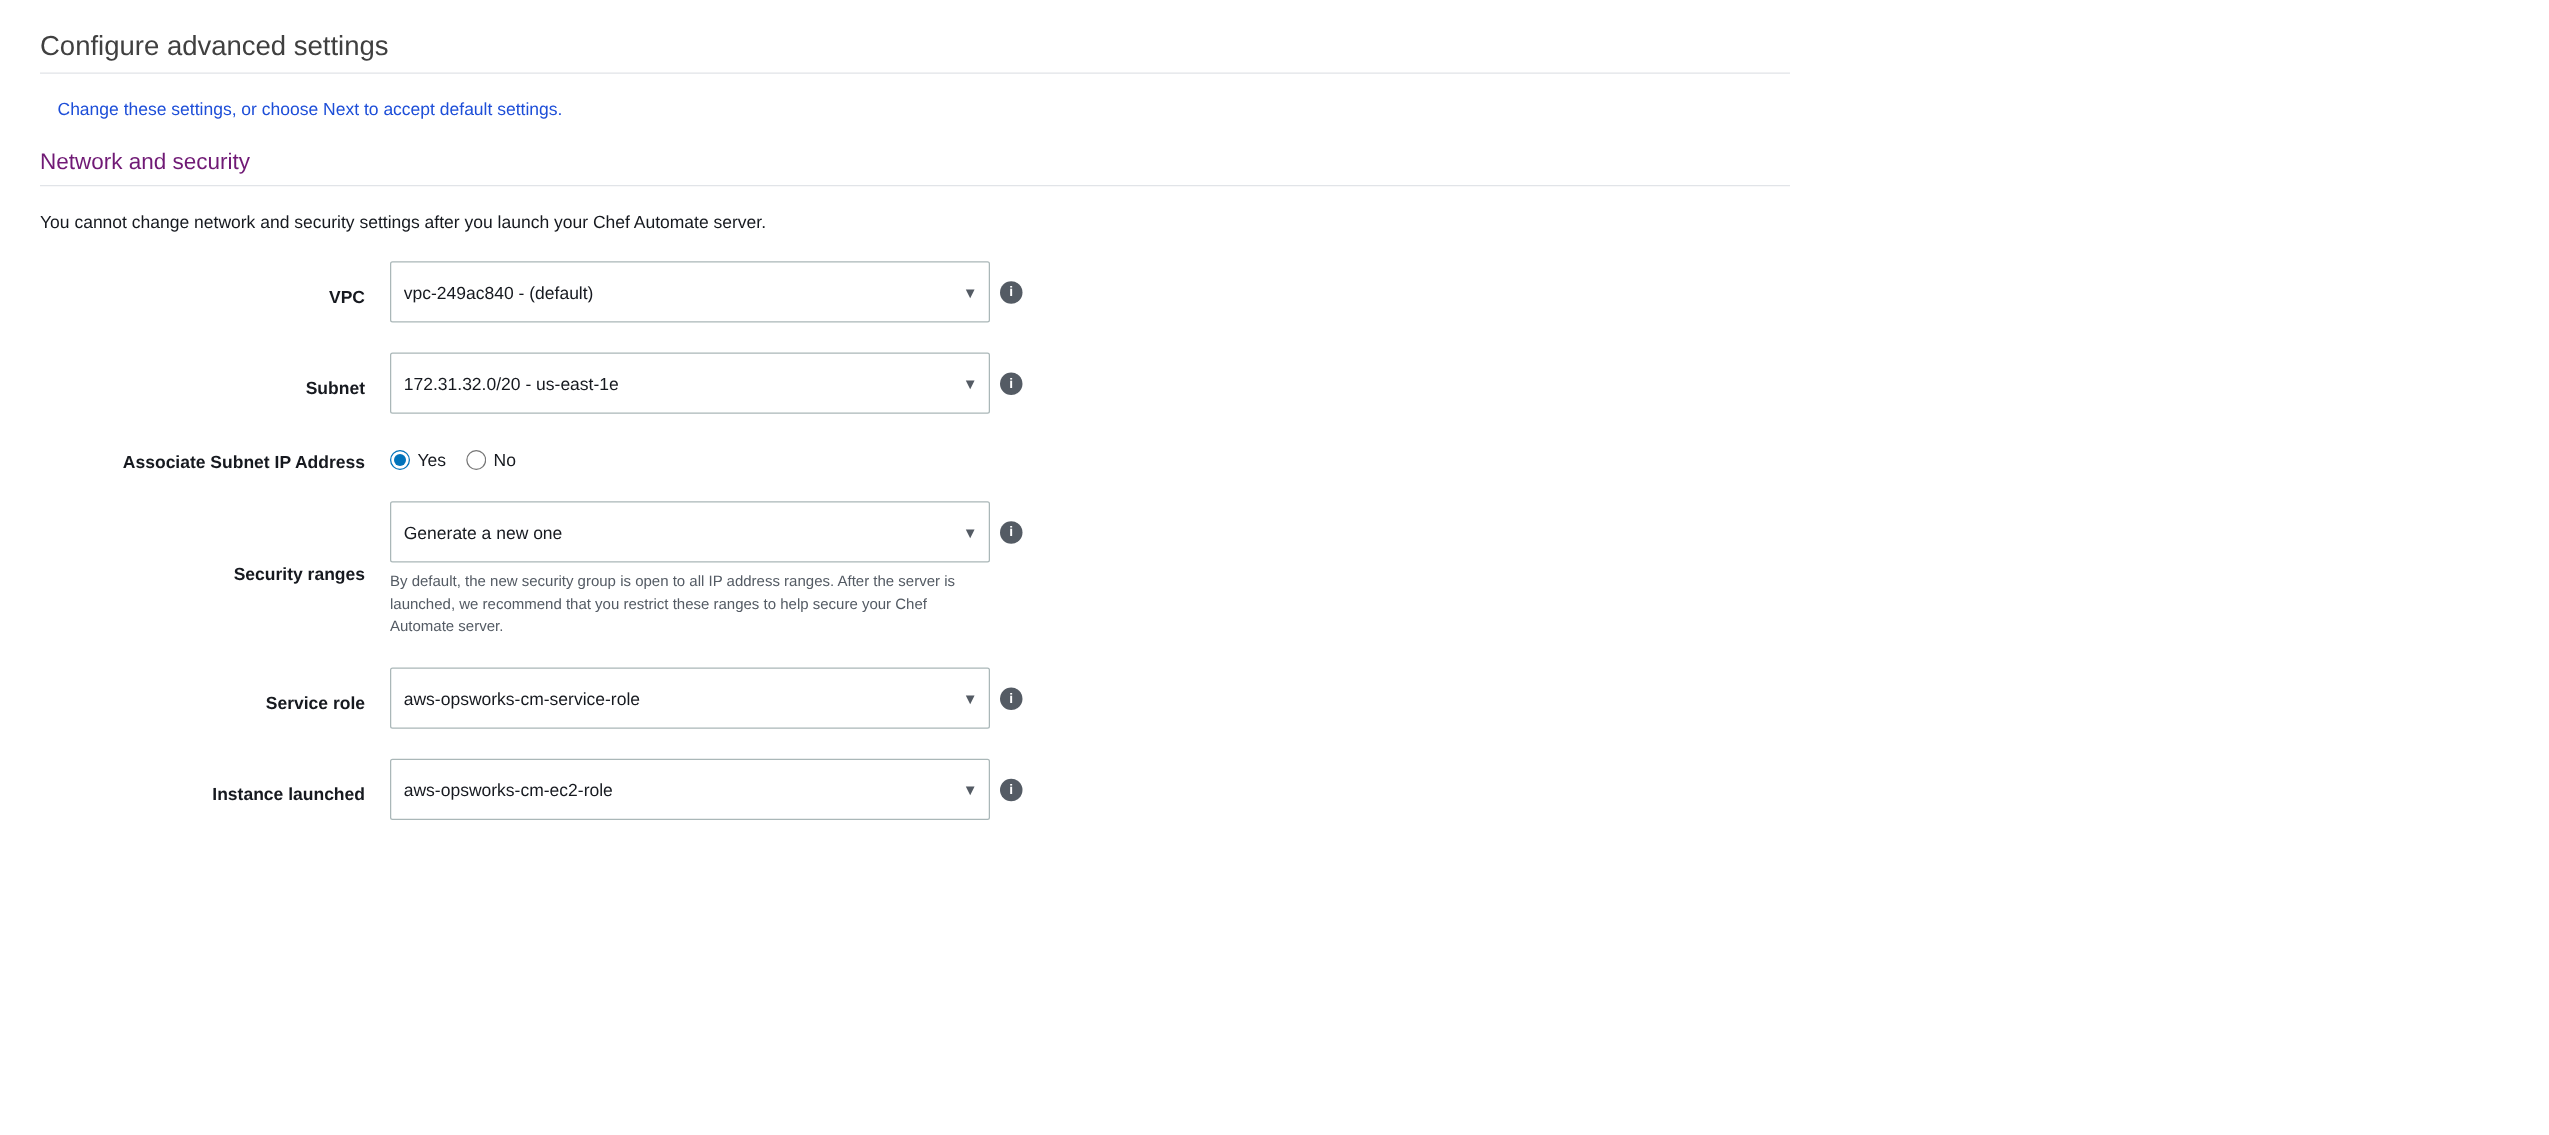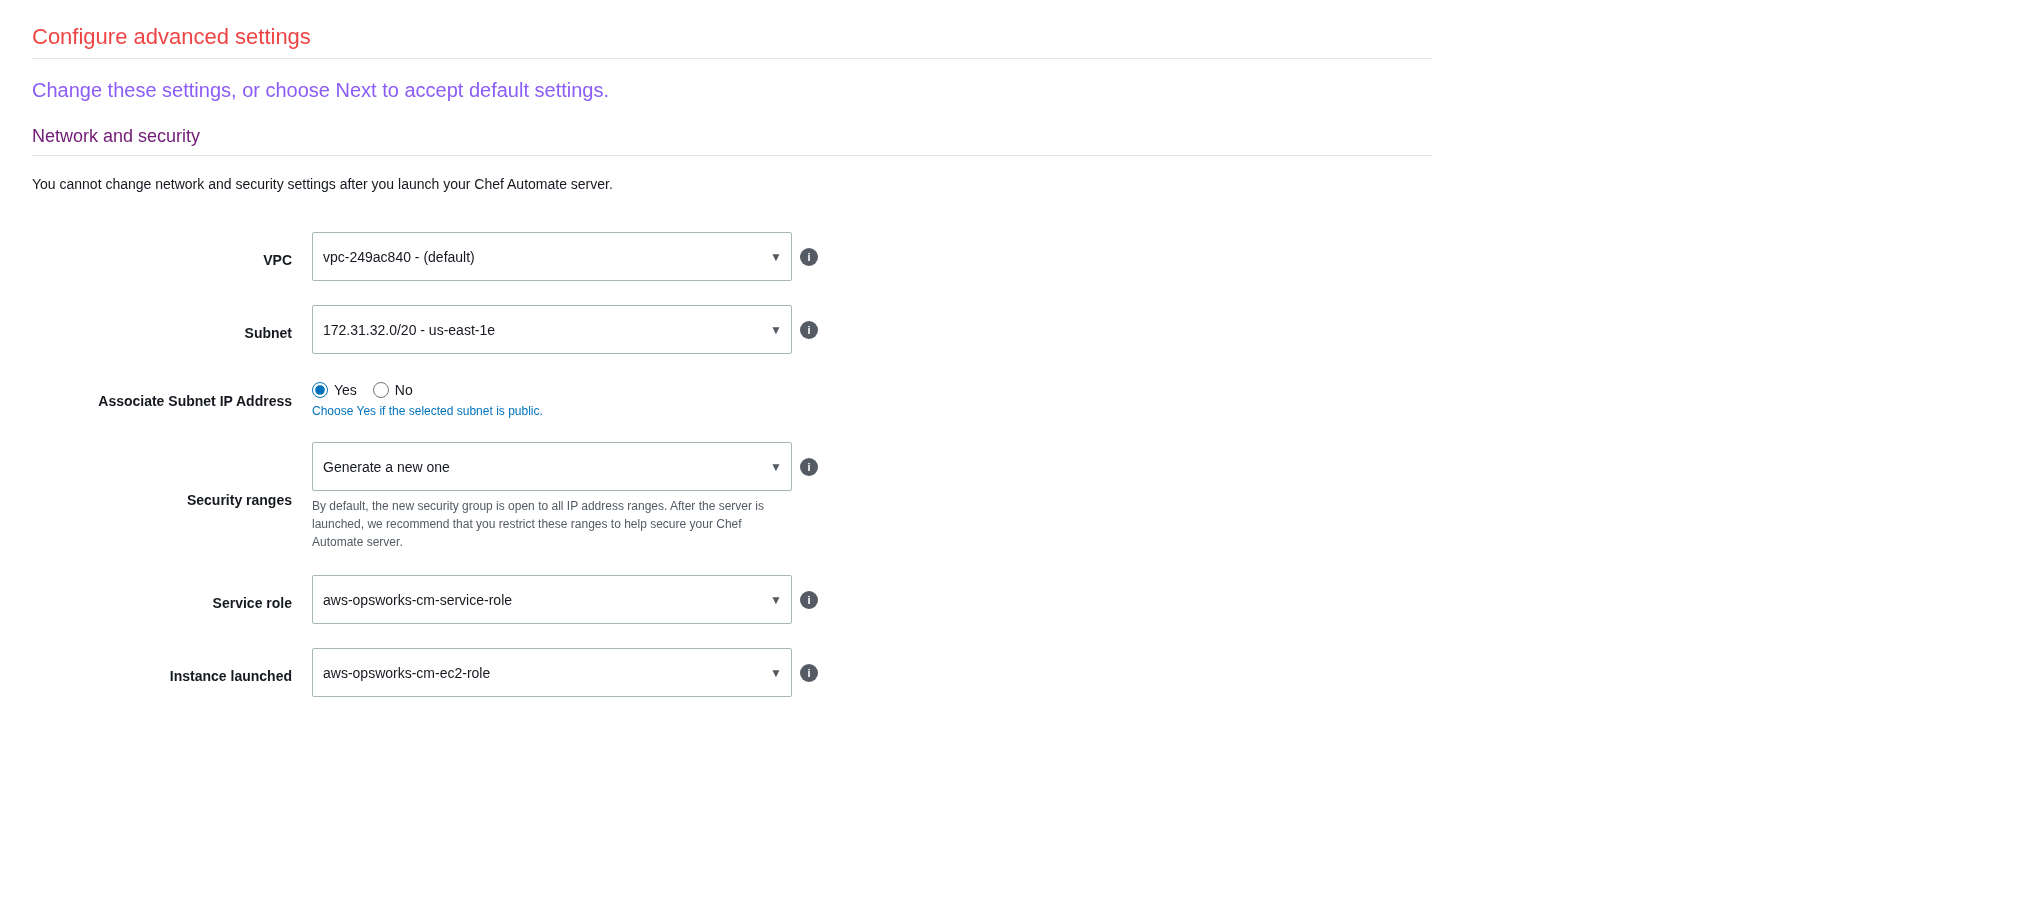--- a/index.html
+++ b/index.html
@@ -12,28 +12,29 @@
       font-family: "Amazon Ember", "Helvetica Neue", Helvetica, Arial, sans-serif;
       font-size: 14px;
       color: #16191f;
       background: #ffffff;
       padding: 24px 32px;
     }
 
     .page-title {
       font-size: 22px;
       font-weight: 400;
-      color: #ef4444;
+      color: #404040;
       margin-bottom: 8px;
     }
 
     .page-subtitle {
-      font-size: 20px;
-      color: #8b5cf6;
+      font-size: 14px;
+      color: #1d4ed8;
       margin-bottom: 24px;
+      margin-left: 14px;
     }
 
     .divider {
       border: none;
       border-top: 1px solid #e1e4e8;
       margin: 0 0 20px 0;
     }
 
     .section-title {
       font-size: 18px;
@@ -44,21 +45,21 @@
 
     .section-divider {
       border: none;
       border-top: 1px solid #e1e4e8;
       margin: 0 0 20px 0;
     }
 
     .section-description {
       font-size: 14px;
       color: #16191f;
-      margin-bottom: 40px;
+      margin-bottom: 24px;
     }
 
     .form-container {
       max-width: 1400px;
     }
 
     .form-row {
       display: flex;
       align-items: center;
       margin-bottom: 24px;
@@ -221,21 +222,20 @@
           <label class="radio-label">
             <input type="radio" class="radio-input" name="associate_public_ip" value="yes" checked="" style="">
             <span>Yes</span>
           </label>
           <label class="radio-label">
             <input type="radio" class="radio-input" name="associate_public_ip" value="no" style="">
             <span>No</span>
           </label>
         </div>
       </div>
-      <div class="radio-hint">Choose Yes if the selected subnet is public.</div>
     </div>
   </div>
 
   <div class="form-row">
     <div class="form-label">Security ranges</div>
     <div class="form-control-wrapper">
       <div class="form-control-row">
         <div class="form-select-container">
           <select class="form-select">
             <option>Generate a new one</option>

